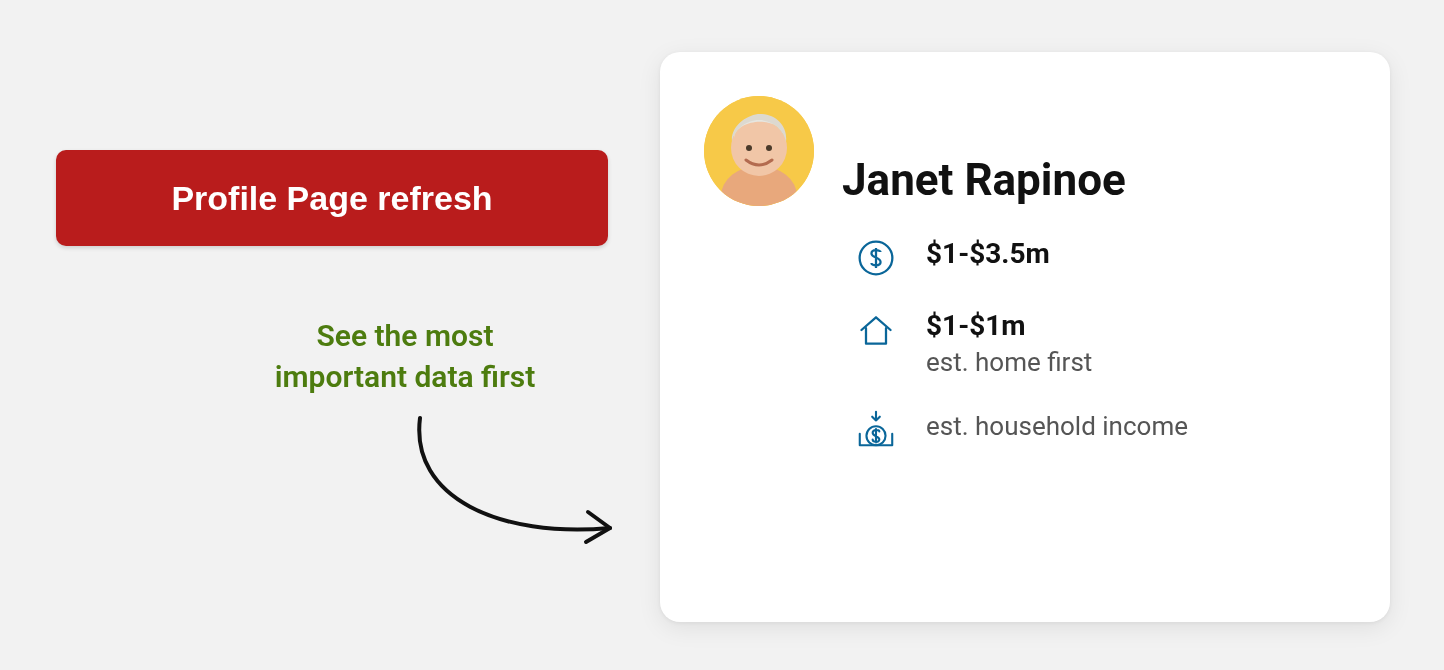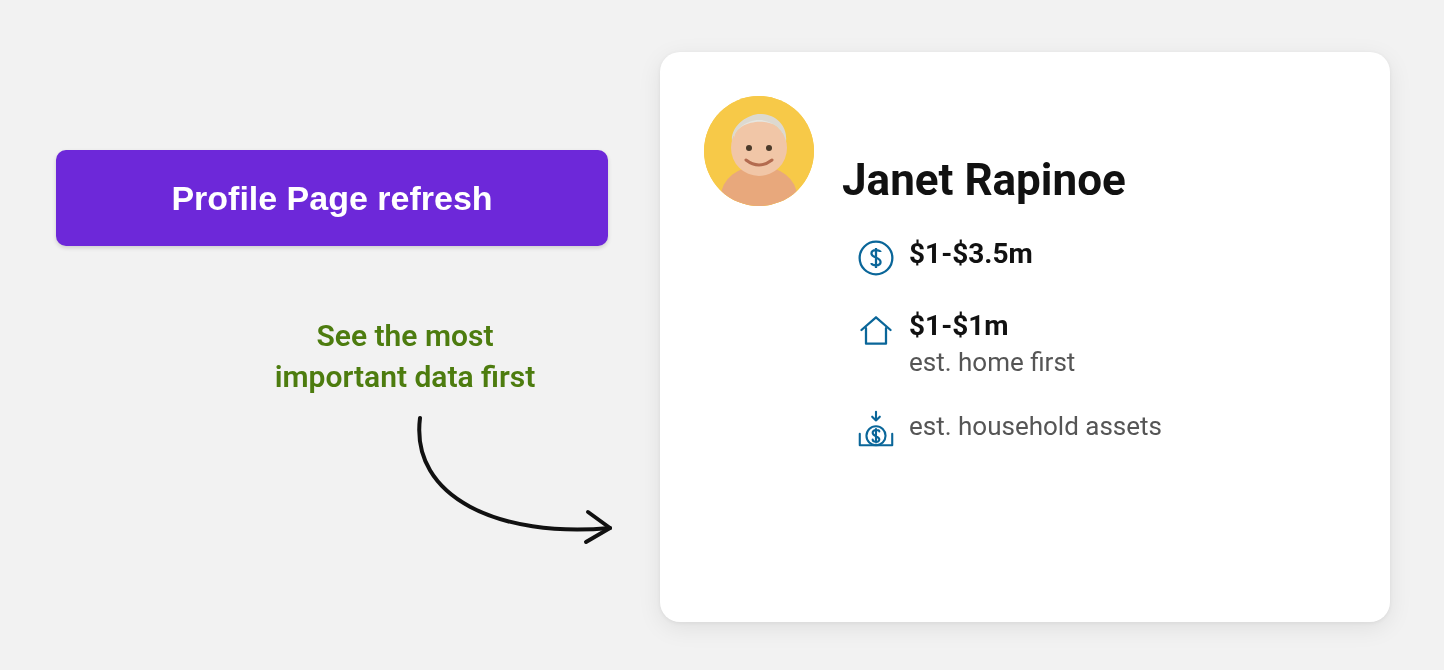--- a/index.html
+++ b/index.html
@@ -10,21 +10,21 @@
     position: relative;
     color: #111;
   }
 
   .btn-refresh {
     position: absolute;
     left: 56px;
     top: 150px;
     width: 552px;
     height: 96px;
-    background: #6d28d9;
+    background: #b91c1c;
     color: #fff;
     border: none;
     border-radius: 10px;
     font-size: 34px;
     font-weight: 700;
     cursor: pointer;
     box-shadow: 0 2px 4px rgba(0,0,0,0.15);
   }
 
   .tagline {
@@ -86,21 +86,21 @@
     margin-top: 30px;
     padding-left: 150px;
     display: flex;
     flex-direction: column;
     gap: 28px;
   }
 
   .stat-row {
     display: flex;
     align-items: flex-start;
-    gap: 11px;
+    gap: 28px;
   }
 
   .stat-icon {
     width: 44px;
     height: 44px;
     flex: 0 0 auto;
     display: flex;
     align-items: center;
     justify-content: center;
   }
@@ -182,18 +182,18 @@
     <div class="stat-row">
       <div class="stat-icon">
         <svg viewBox="0 0 44 44" width="42" height="42" fill="none" stroke-width="2.2" stroke-linecap="round" stroke-linejoin="round">
           <path d="M22 3 V12 M18 8 L22 12 L26 8"></path>
           <path d="M5 26 V38 H39 V26"></path>
           <circle cx="22" cy="28" r="10"></circle>
           <path d="M22 21 V35 M25.5 23.5 C25.5 21.5 18.5 21 18.5 25 C18.5 29 25.5 28 25.5 32 C25.5 35.5 18.5 35 18.5 32"></path>
         </svg>
       </div>
       <div class="stat-text">
-        <div class="stat-label">est. household assets</div>
+        <div class="stat-label">est. household income</div>
       </div>
     </div>
 
   </div>
 </div>
 
 </body></html>

